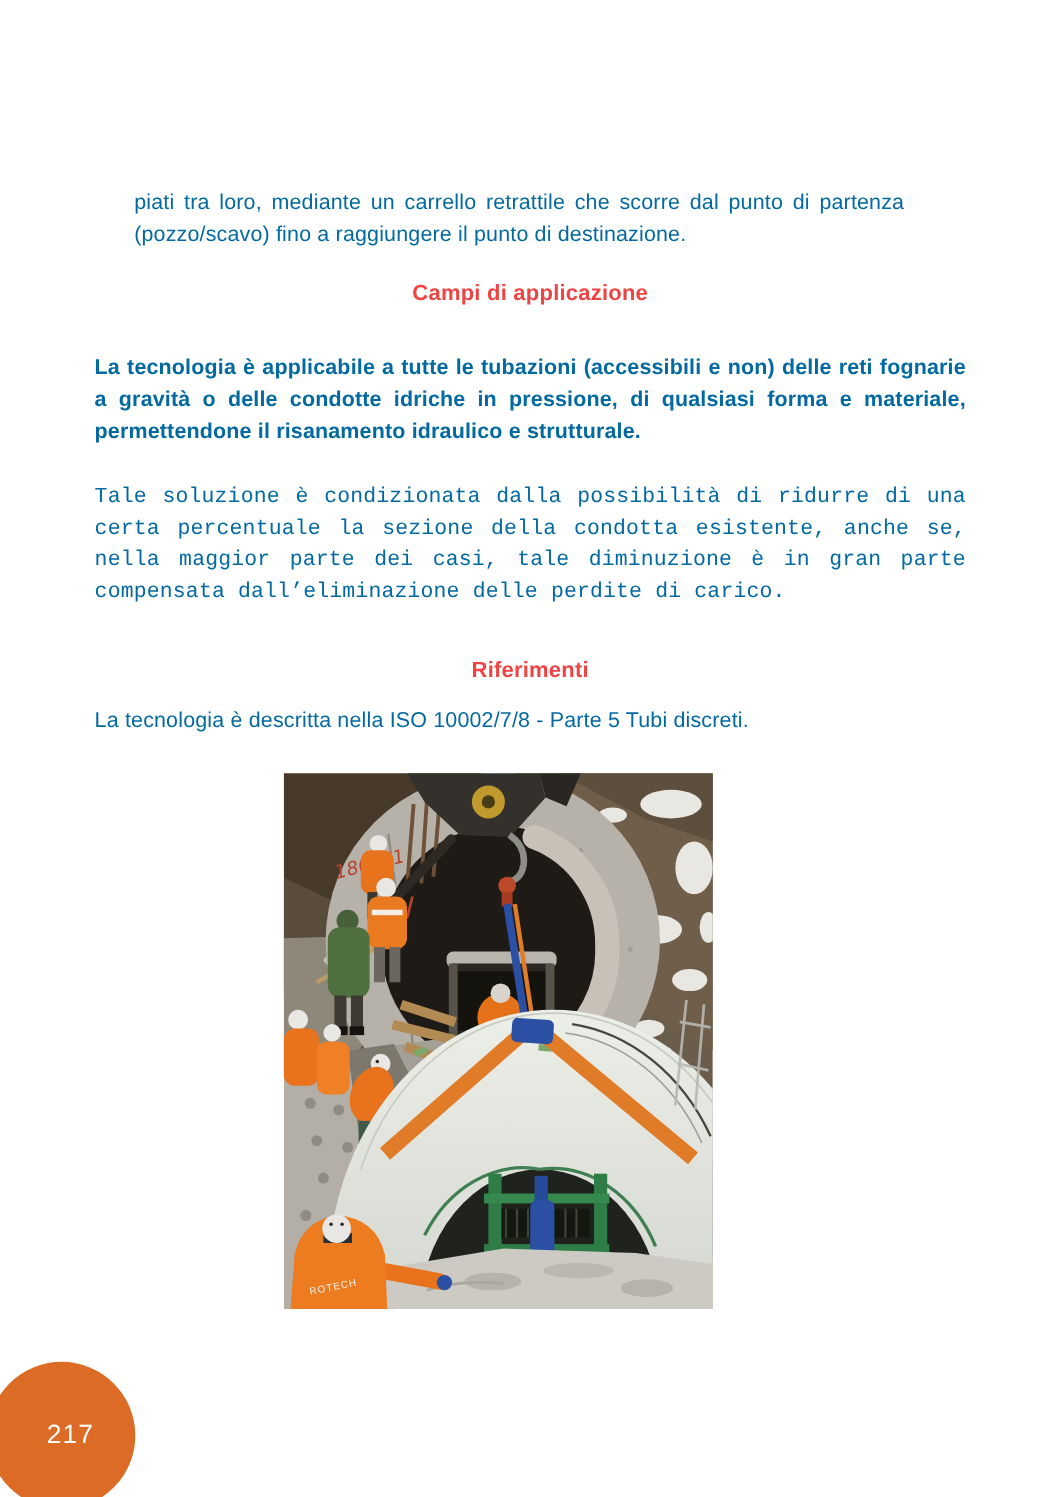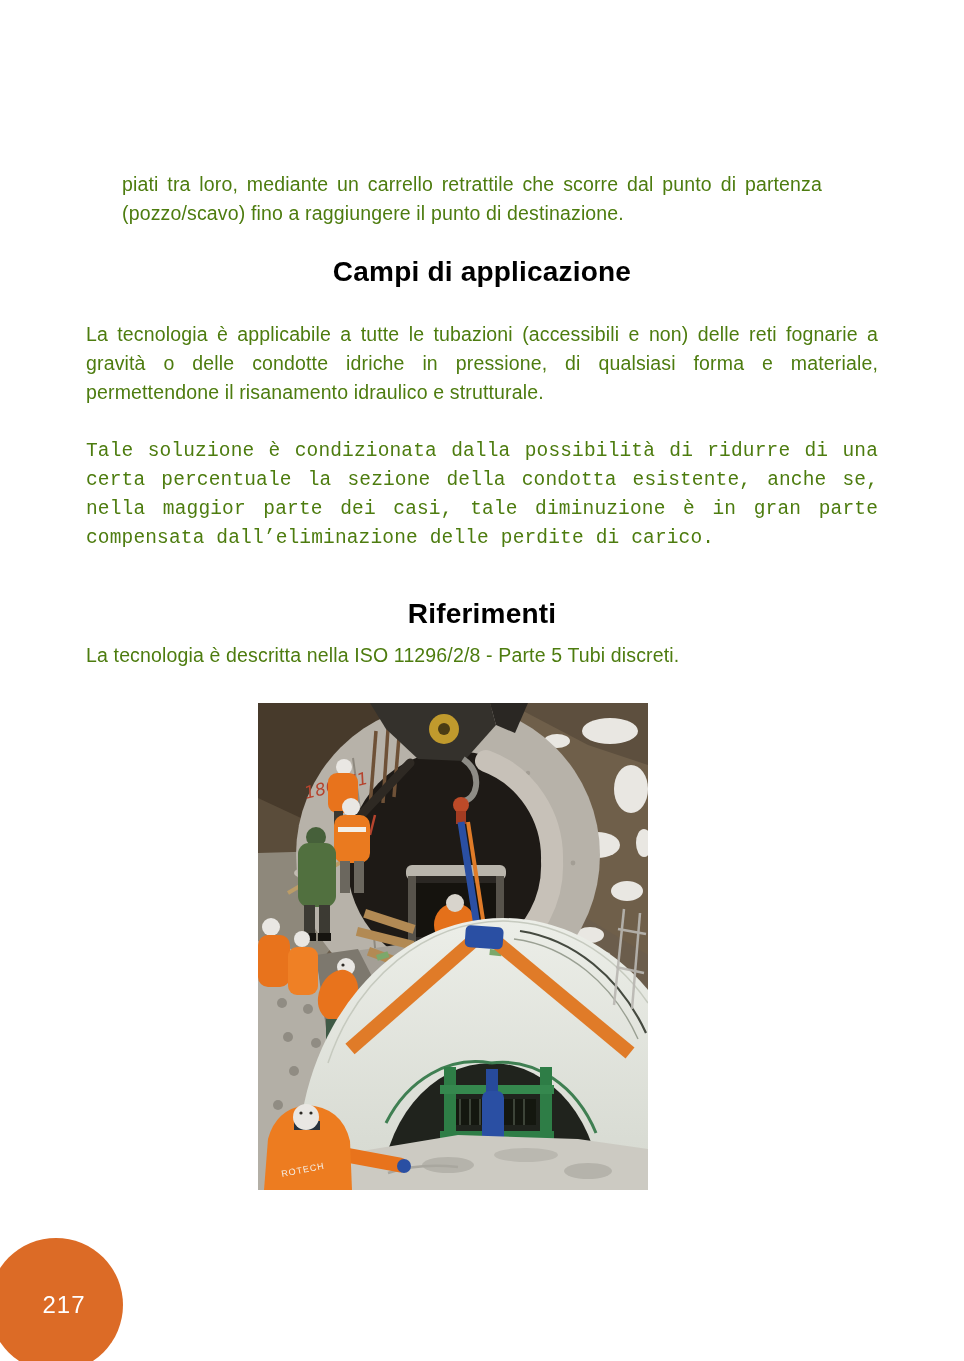--- a/index.html
+++ b/index.html
@@ -2,32 +2,32 @@
 <html><head>
 <meta charset="utf-8">
 <style>
   html,body{margin:0;padding:0;}
   body{
     width:964px;height:1361px;position:relative;background:#ffffff;overflow:hidden;
     font-family:"Liberation Sans", sans-serif;
   }
   .para{
     position:absolute;left:86px;width:792px;margin:0;
-    text-align:justify;font-size:19.5px;line-height:29px;color:#4d7c0f;
+    text-align:justify;font-size:19.5px;line-height:29px;color:#0369a1;
     letter-spacing:.15px;
   }
   .para-indented{left:122px;width:700px;}
   .heading{
     position:absolute;left:86px;width:792px;margin:0;
-    text-align:center;font-size:28px;font-weight:700;color:#000000;
+    text-align:center;font-size:20px;font-weight:700;color:#ef4444;
     letter-spacing:.2px;
   }
   #p-intro{top:170px;}
   #h-campi{top:256px;}
-  #p-app{top:320px;}
+  #p-app{top:320px;font-weight:bold;}
   #p-tale{top:437px;font-family:Liberation Mono, monospace;}
   #h-rif{top:598px;}
   #p-iso{top:641px;}
   figure#photo{position:absolute;left:258px;top:703px;width:390px;height:487px;margin:0;}
   figure#photo svg{display:block;}
   .page-circle{
     position:absolute;left:-11px;top:1238px;width:134px;height:134px;border-radius:50%;
     background:#dc6b26;color:#ffffff;display:flex;align-items:center;justify-content:center;
     font-size:24px;font-weight:400;padding-left:0;box-sizing:border-box;
   }
@@ -41,21 +41,21 @@
   <p id="p-intro" class="para para-indented">piati tra loro, mediante un carrello retrattile che scorre dal punto di partenza (pozzo/scavo) fino a raggiungere il punto di destinazione.</p>
 
   <h2 id="h-campi" class="heading">Campi di applicazione</h2>
 
   <p id="p-app" class="para">La tecnologia è applicabile a tutte le tubazioni (accessibili e non) delle reti fognarie a gravità o delle condotte idriche in pressione, di qualsiasi forma e materiale, permettendone il risanamento idraulico e strutturale.</p>
 
   <p id="p-tale" class="para">Tale soluzione è condizionata dalla possibilità di ridurre di una certa percentuale la sezione della condotta esistente, anche se, nella maggior parte dei casi, tale diminuzione è in gran parte compensata dall’eliminazione delle perdite di carico.</p>
 
   <h2 id="h-rif" class="heading">Riferimenti</h2>
 
-  <p id="p-iso" class="para">La tecnologia è descritta nella ISO 11296/2/8 - Parte 5 Tubi discreti.</p>
+  <p id="p-iso" class="para">La tecnologia è descritta nella ISO 10002/7/8 - Parte 5 Tubi discreti.</p>
 
   <figure id="photo">
     <svg viewBox="0 0 390 487" width="390" height="487" role="img">
 
       <g>
         <rect width="390" height="487" fill="#6b5d4c"></rect>
         <path d="M0,0 H180 L150,42 L95,98 L58,138 L20,182 L0,205 Z" fill="#473a2b"></path>
         <path d="M0,95 L58,122 L30,178 L0,198 Z" fill="#5a4c3a"></path>
         <path d="M0,150 L70,148 L96,215 L60,262 L0,272 Z" fill="#8e887b"></path>
         <ellipse cx="84" cy="134" rx="14" ry="6" fill="#ddd8d0" opacity=".85"></ellipse>

